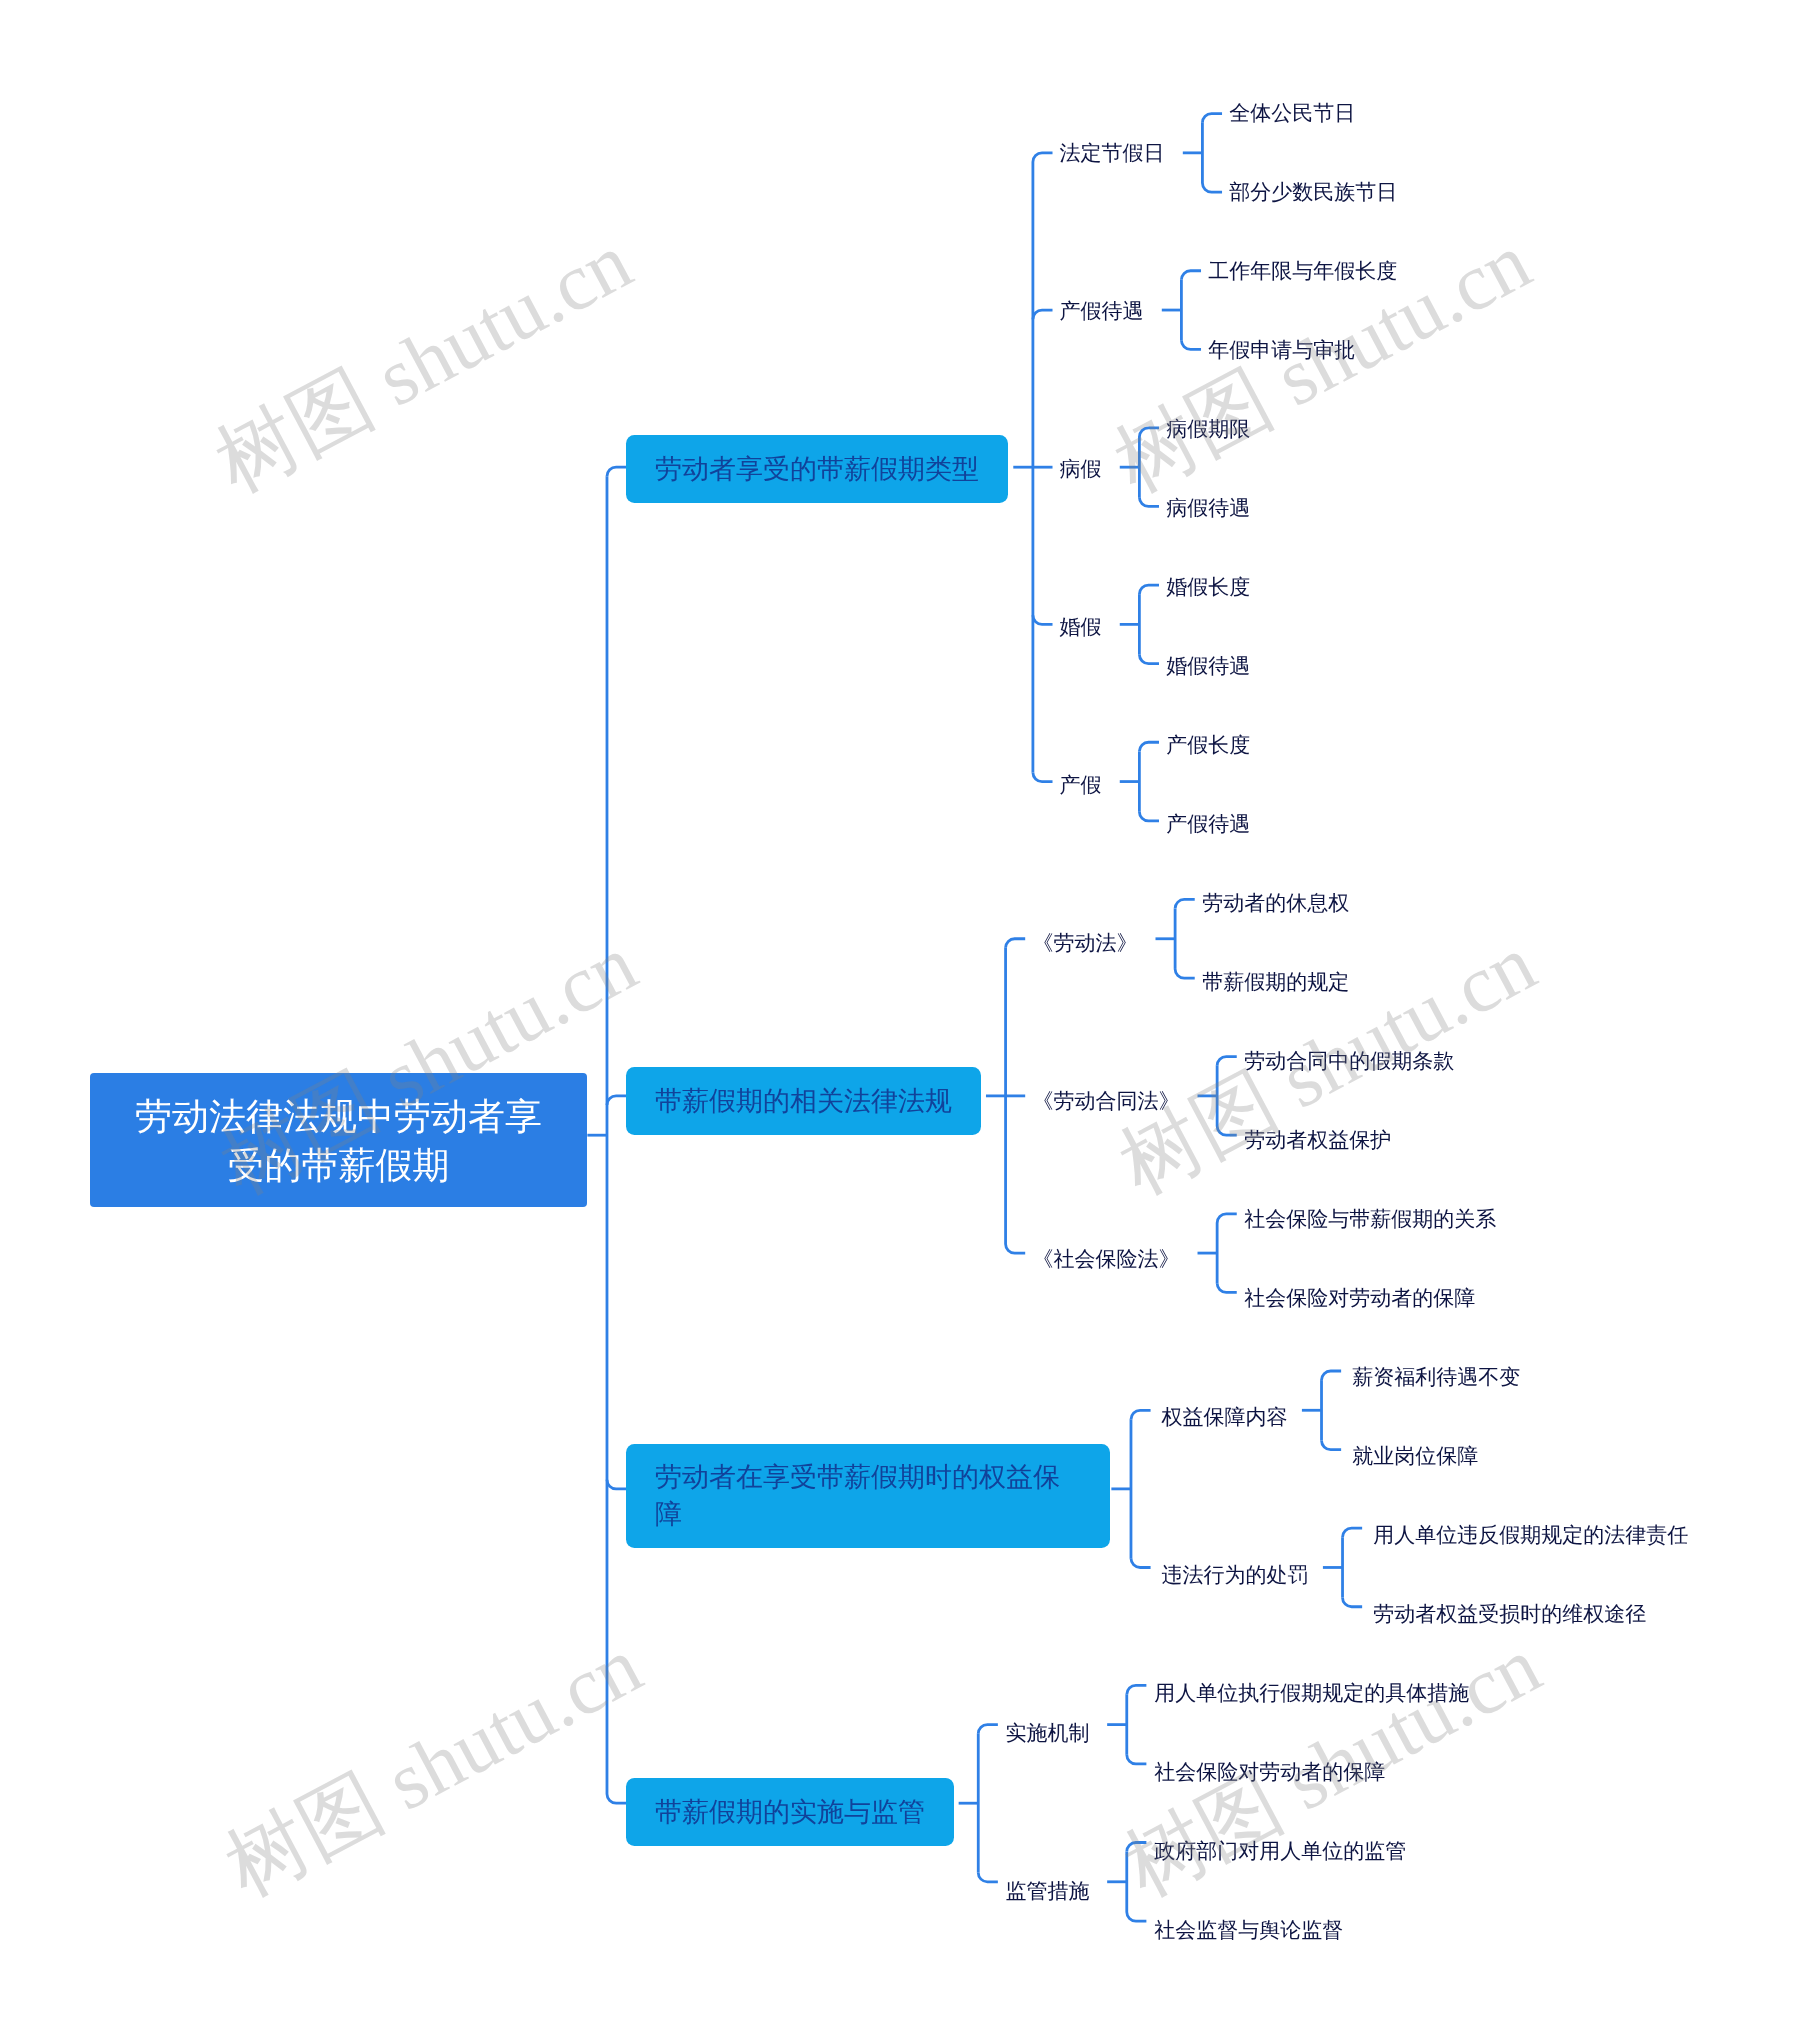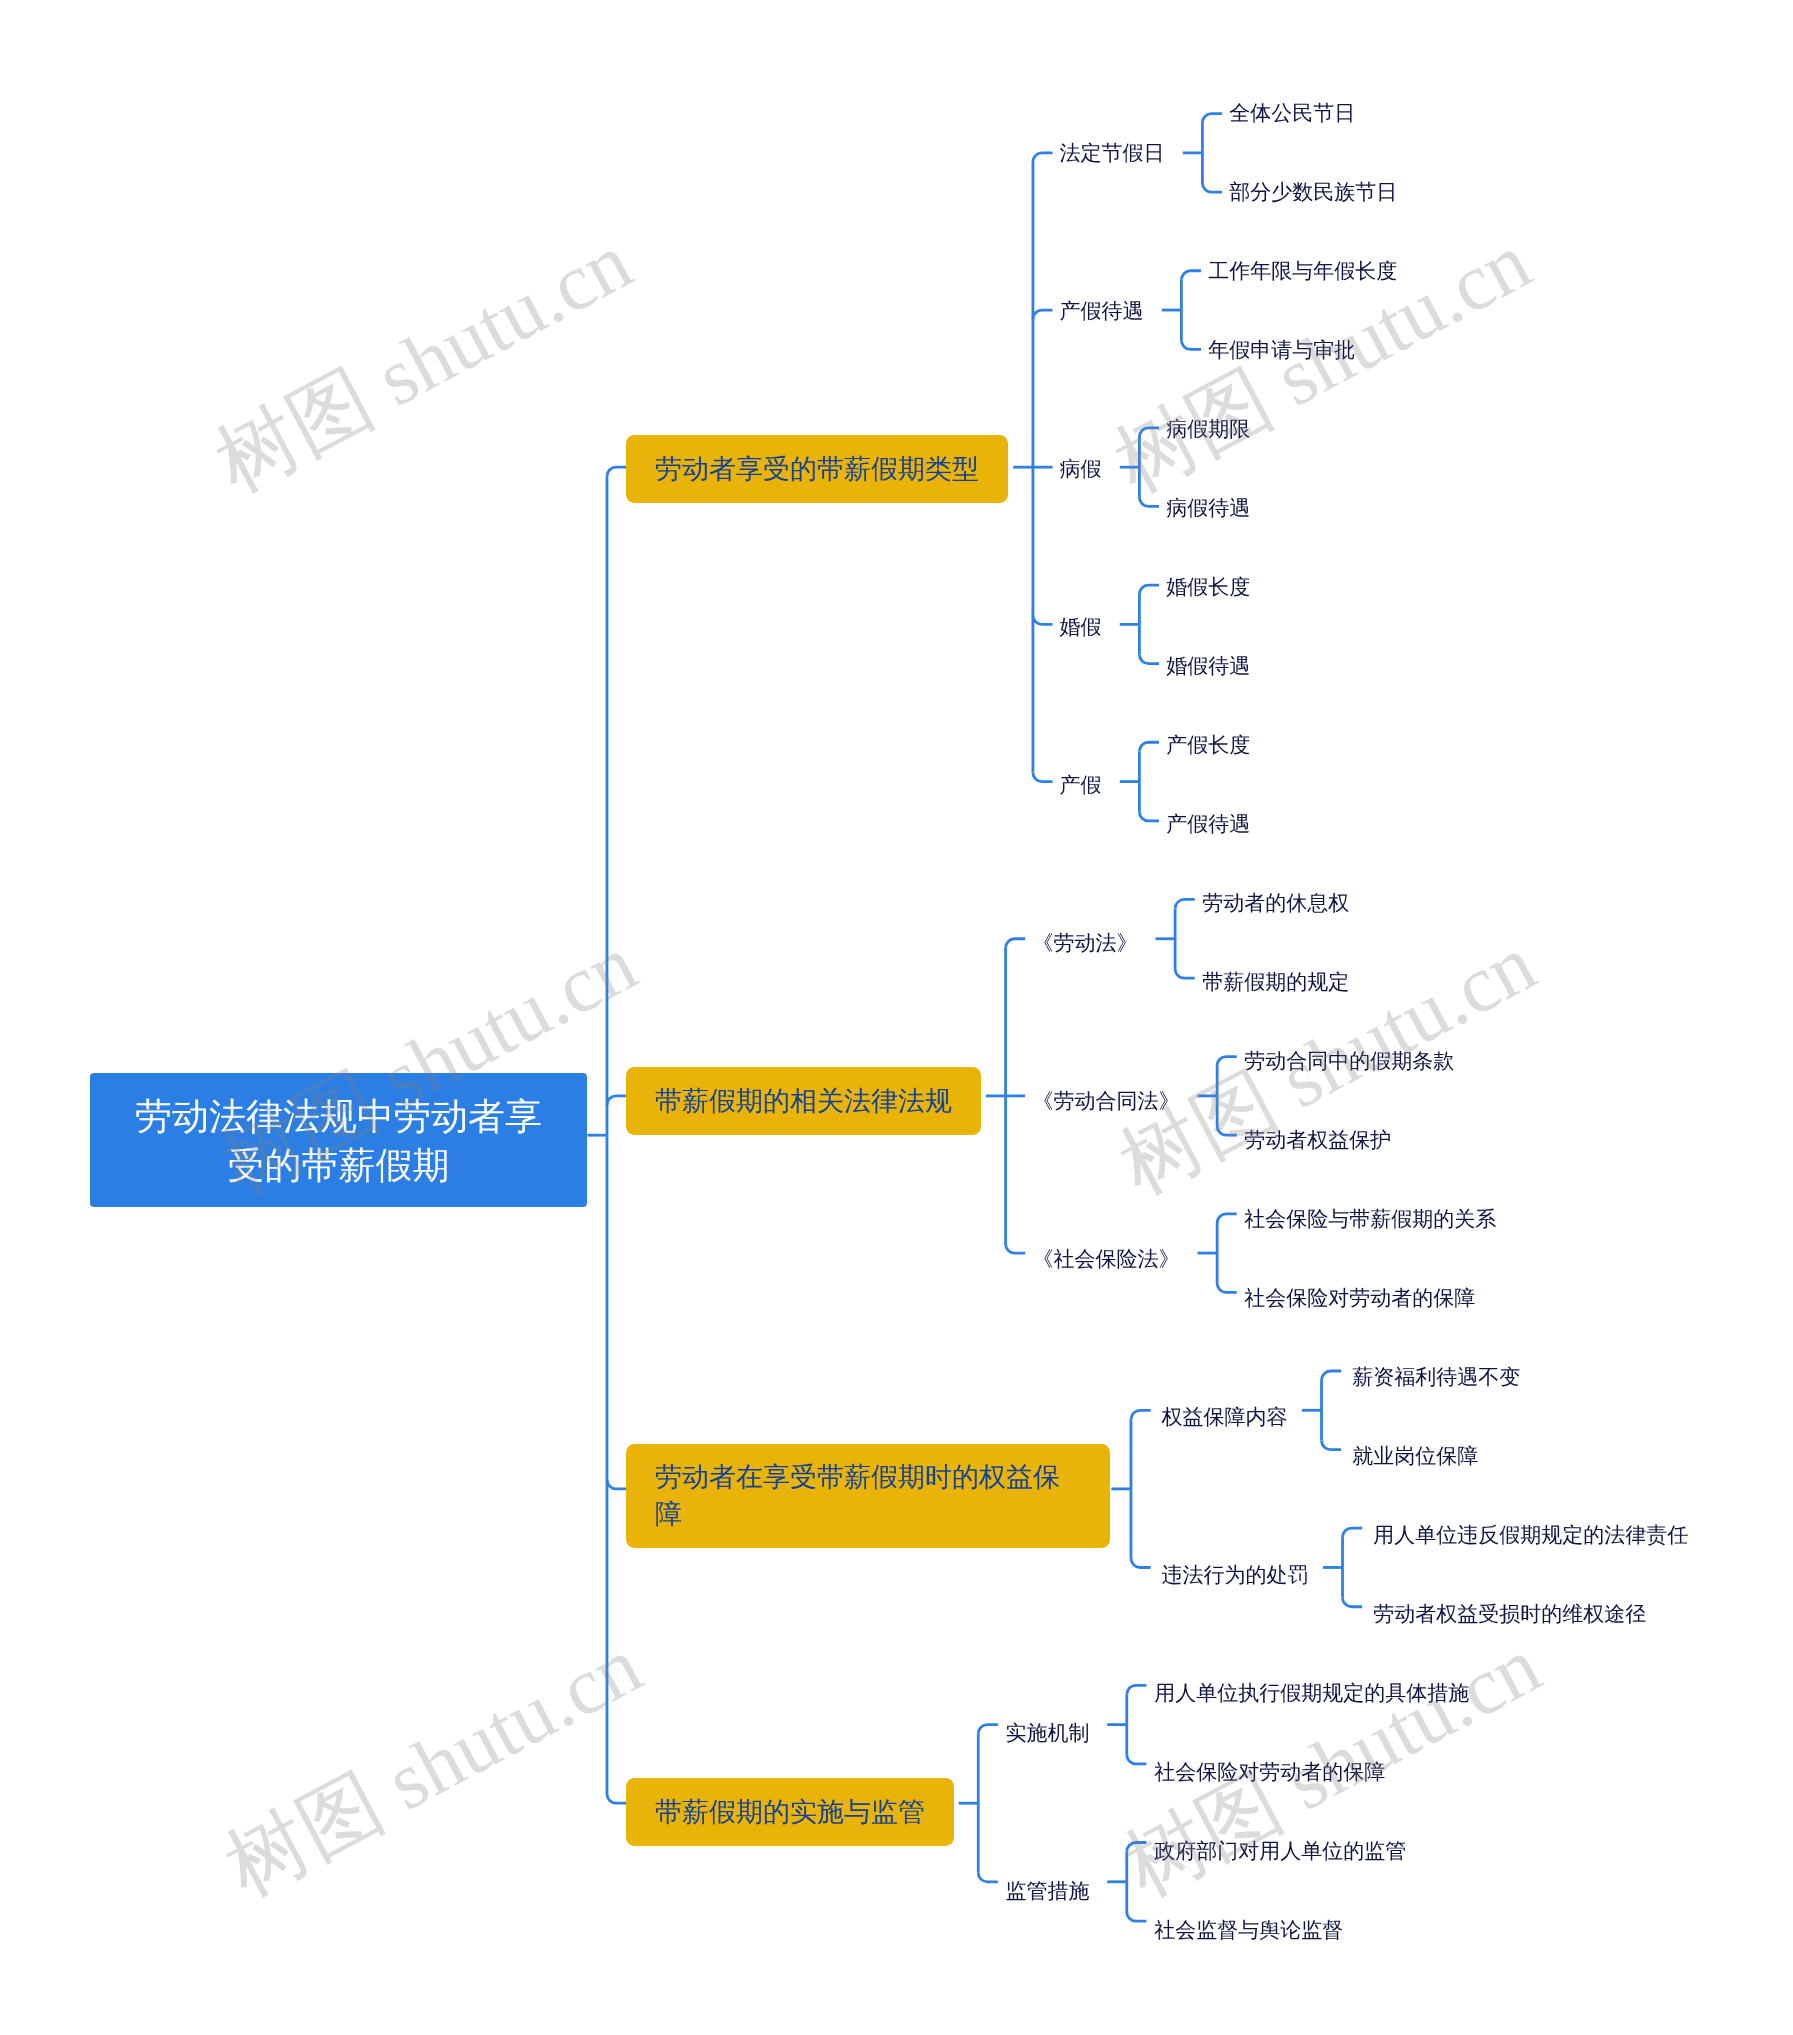--- a/index.html
+++ b/index.html
@@ -19,21 +19,21 @@
   #links{position:absolute;left:0;top:0;z-index:2;pointer-events:none;}
   #map{position:absolute;left:0;top:0;z-index:3;}
 
   .node{display:flex;align-items:center;}
   .children{display:flex;flex-direction:column;}
 
   .lbl{white-space:pre-wrap;box-sizing:content-box;}
   .lbl-root{background:#2b7ee4;color:#ffffff;font-size:37px;line-height:49px;
             border-radius:4px;padding:19px 29px 16.5px;max-width:439px;text-align:center;
             position:relative;}
-  .lbl-l2{background:#eab308;color:#11429a;font-size:27px;line-height:37px;
+  .lbl-l2{background:#0ea5e9;color:#11429a;font-size:27px;line-height:37px;
           border-radius:8.4px;padding:15.3px 29px;max-width:426px;}
   .lbl-l3,.lbl-l4{color:#0d1442;font-size:21px;line-height:29px;}
   .gap{flex:0 0 auto;}
   .gap-s{width:12.6px;}
   .gap-m{width:39px;}
   .gap-l{width:52px;}
   .leafrow{min-height:79px;text-align:center;}
 </style>
 </head>
 <body>

